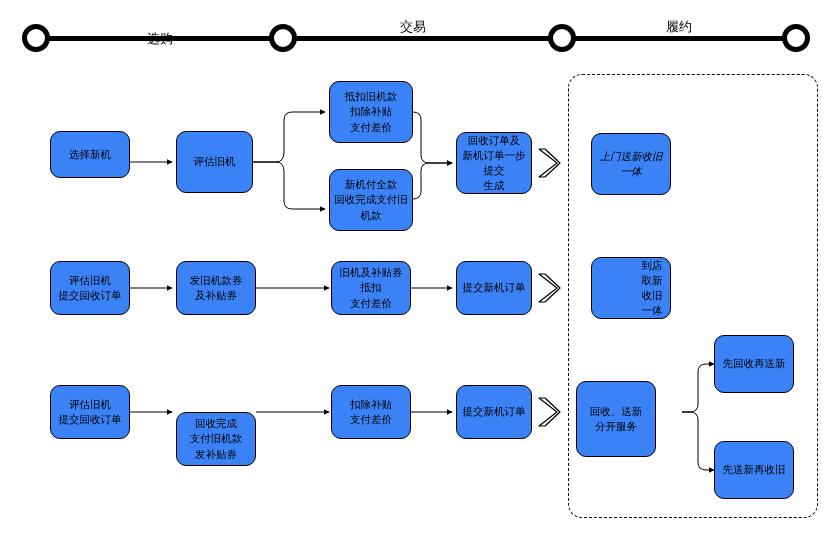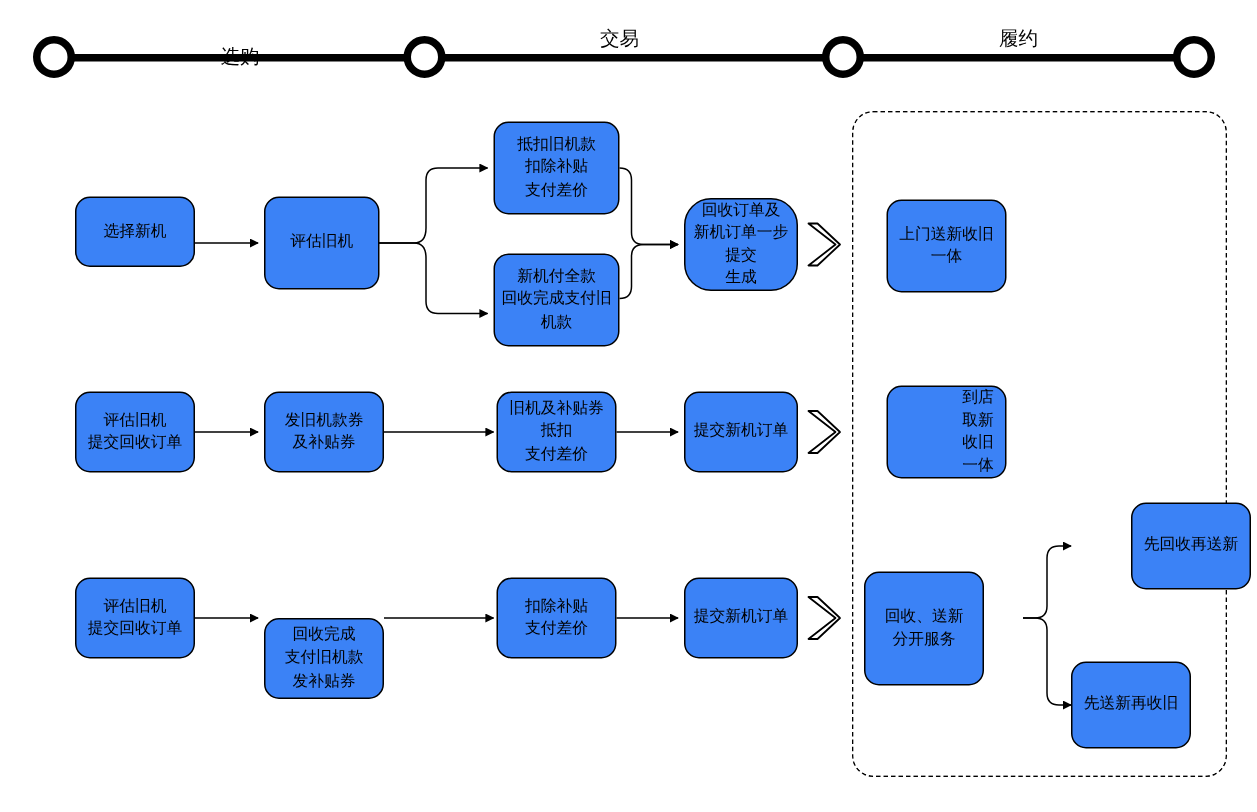--- a/index.html
+++ b/index.html
@@ -126,21 +126,21 @@
     </g>
   </svg>
 
   <div class="node" style="left:50px; top:131px; width:80px; height:47px;">选择新机</div>
   <div class="node" style="left:176px; top:131px; width:77px; height:62px;">评估旧机</div>
   <div class="node" style="left:329px; top:81px; width:84px; height:62px;">抵扣旧机款
 扣除补贴
 支付差价</div>
   <div class="node" style="left:329px; top:169px; width:84px; height:62px;">新机付全款
 回收完成支付旧机款</div>
-  <div class="node" style="left:456px; top:132px; width:76px; height:62px;border-radius:18px;">回收订单及
+  <div class="node" style="left:456px; top:132px; width:76px; height:62px;">回收订单及
 新机订单一步提交
 生成</div>
 
   <svg class="chevron" style="left:536px; top:146px;" viewBox="0 0 26 34">
     <path d="M 3 3 L 21 17 L 3 31 L 9 31 L 24 17 L 9 3 Z" fill="#ffffff" stroke="#000000" stroke-width="1.2" stroke-linejoin="round"></path>
   </svg>
 
   <div class="node" style="left:50px; top:261px; width:80px; height:54px;">评估旧机
 提交回收订单</div>
   <div class="node" style="left:176px; top:261px; width:80px; height:54px;">发旧机款券
@@ -159,20 +159,20 @@
 支付旧机款
 发补贴券</div>
   <div class="node" style="left:331px; top:385px; width:80px; height:54px;">扣除补贴
 支付差价</div>
   <div class="node" style="left:456px; top:385px; width:76px; height:54px;">提交新机订单</div>
 
   <svg class="chevron" style="left:536px; top:395px;" viewBox="0 0 26 34">
     <path d="M 3 3 L 21 17 L 3 31 L 9 31 L 24 17 L 9 3 Z" fill="#ffffff" stroke="#000000" stroke-width="1.2" stroke-linejoin="round"></path>
   </svg>
 
-  <div class="node" style="left:591px; top:133px; width:80px; height:62px;">上门送新收旧一体</div>
+  <div class="node" style="left:591px; top:133px; width:80px; height:62px;font-style:italic;">上门送新收旧一体</div>
   <div class="node" style="left:591px; top:257px; width:80px; height:62px;padding-left:46px;">到店取新收旧一体</div>
   <div class="node" style="left:576px; top:381px; width:80px; height:76px;">回收、送新
 分开服务</div>
-  <div class="node" style="left:714px; top:335px; width:80px; height:58px;margin-left:40px;">先回收再送新</div>
+  <div class="node" style="left:714px; top:335px; width:80px; height:58px;">先回收再送新</div>
   <div class="node" style="left:714px; top:441px; width:80px; height:58px;">先送新再收旧</div>
 
 </div>
 
 </body></html>

